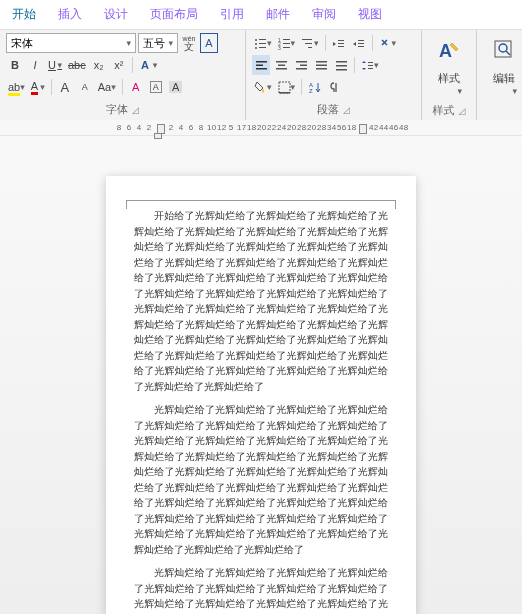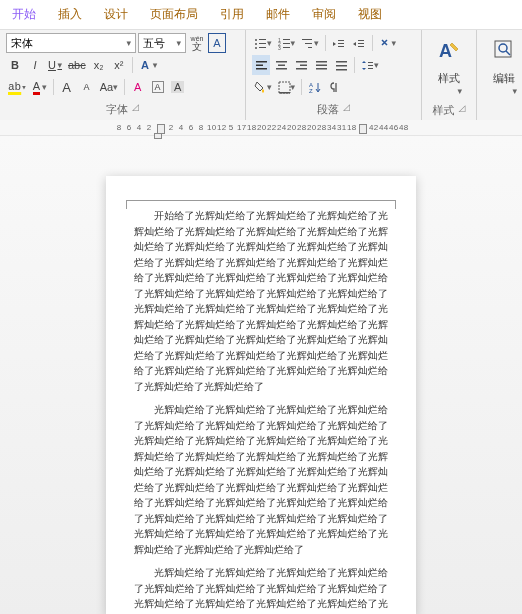--- a/index.html
+++ b/index.html
@@ -1,31 +1,31 @@
 <!DOCTYPE html>
 <html><head>
 <meta charset="utf-8">
 <style>
 *{margin:0;padding:0;box-sizing:border-box;}
 body{font-family:"Microsoft YaHei","SimSun",sans-serif;font-size:11px;background:#fff;overflow:hidden;width:522px;height:614px;}
 .tabs{display:flex;gap:14px;padding:4px 8px;background:#fff;border-bottom:1px solid #e0e0e0;}
-.tab{color:#a16207;font-size:12px;padding:2px 4px;cursor:pointer;}
-.tab.active{color:#8b5cf6;}
+.tab{color:#8b5cf6;font-size:12px;padding:2px 4px;cursor:pointer;}
+.tab.active{color:#0369a1;}
 .ribbon{display:flex;background:#f3f3f3;}
 .group{border-right:1px solid #d0d0d0;padding:3px 6px 2px;display:flex;flex-direction:column;}
 .row{display:flex;align-items:center;gap:2px;margin-bottom:2px;}
 .fontbox,.sizebox{height:20px;border:1px solid #ababab;background:#fff;display:flex;align-items:center;padding:0 4px;font-size:11px;}
 .fontbox{width:130px;gap:40px;}
-.sizebox{width:48px;}
+.sizebox{width:40px;}
 .dd{color:#666;font-size:9px;margin-left:auto;}
 .btn{min-width:18px;height:20px;display:flex;align-items:center;justify-content:center;color:#444;cursor:pointer;padding:0 2px;}
 .btn.boxed{border:1px solid #2b579a;color:#2b579a;}
 .btn svg{display:block;}
 .sep{width:1px;height:16px;background:#d0d0d0;margin:0 2px;}
-.label{text-align:center;font-size:11px;color:#666;padding-top:3px;display:flex;justify-content:center;align-items:flex-start;gap:4px;}
+.label{text-align:center;font-size:11px;color:#666;padding-top:3px;display:flex;justify-content:center;align-items:center;gap:4px;}
 .dlg{font-size:9px;color:#888;}
 .bigbtn{display:flex;flex-direction:column;align-items:center;justify-content:center;padding:4px 8px;cursor:pointer;color:#444;}
 .bigbtn .ico{font-size:22px;color:#2b579a;margin-bottom:2px;}
 .ruler{height:16px;background:#f7f7f7;display:flex;align-items:center;justify-content:center;gap:2px;font-size:8px;color:#666;letter-spacing:0.3px;border-bottom:1px solid #e5e5e5;position:relative;}
 .ruler .num{width:8px;text-align:center;}
 .ruler .mkL,.ruler .mkR{width:10px;height:12px;position:relative;}
 .ruler .mkL::after,.ruler .mkR::after{content:"";position:absolute;left:2px;top:2px;width:6px;height:8px;border:1px solid #888;background:#eee;}
 .ruler .indent{position:absolute;left:154px;bottom:-4px;width:8px;height:6px;border:1px solid #888;background:#eee;}
 .doc-area{background:linear-gradient(#f9f9f9,#eeeeee);height:480px;display:flex;justify-content:center;padding-top:40px;overflow:hidden;}
 .page{width:310px;background:#fff;box-shadow:0 2px 10px rgba(0,0,0,0.2);padding:32px 28px;position:relative;}
@@ -77,21 +77,21 @@
       <div class="btn">x²</div>
       <div class="sep"></div>
       <div class="btn" style="color:#2b579a;">
           <svg width="14" height="14" viewBox="0 0 14 14">
             <text x="2" y="11" font-size="11" fill="#2b579a" font-weight="bold">A</text>
           </svg>
           <span class="dd">▾</span>
         </div>
     </div>
     <div class="row">
-      <div class="btn" style="position:relative;font-family:Liberation Mono, monospace;">
+      <div class="btn" style="position:relative;">
           <span style="text-decoration:underline;text-decoration-color:#ffea00;text-decoration-thickness:3px;">ab</span>
           <span class="dd">▾</span>
         </div>
       <div class="btn">
           <span style="border-bottom:3px solid #d00;">A</span>
           <span class="dd">▾</span>
         </div>
       <div class="sep"></div>
       <div class="btn" style="font-size:13px;">A</div>
       <div class="btn" style="font-size:9px;">A</div>
@@ -297,21 +297,21 @@
   <span class="num">17</span>
   <span class="num">18</span>
   <span class="num">20</span>
   <span class="num">22</span>
   <span class="num">24</span>
   <span class="num">20</span>
   <span class="num">28</span>
   <span class="num">20</span>
   <span class="num">28</span>
   <span class="num">34</span>
-  <span class="num">31</span>
+  <span class="num">56</span>
   <span class="num">18</span>
   <span class="mkR"></span>
   <span class="num">42</span>
   <span class="num">44</span>
   <span class="num">46</span>
   <span class="num">48</span>
   <div class="indent"></div>
 </div>
 
 <div class="doc-area">

